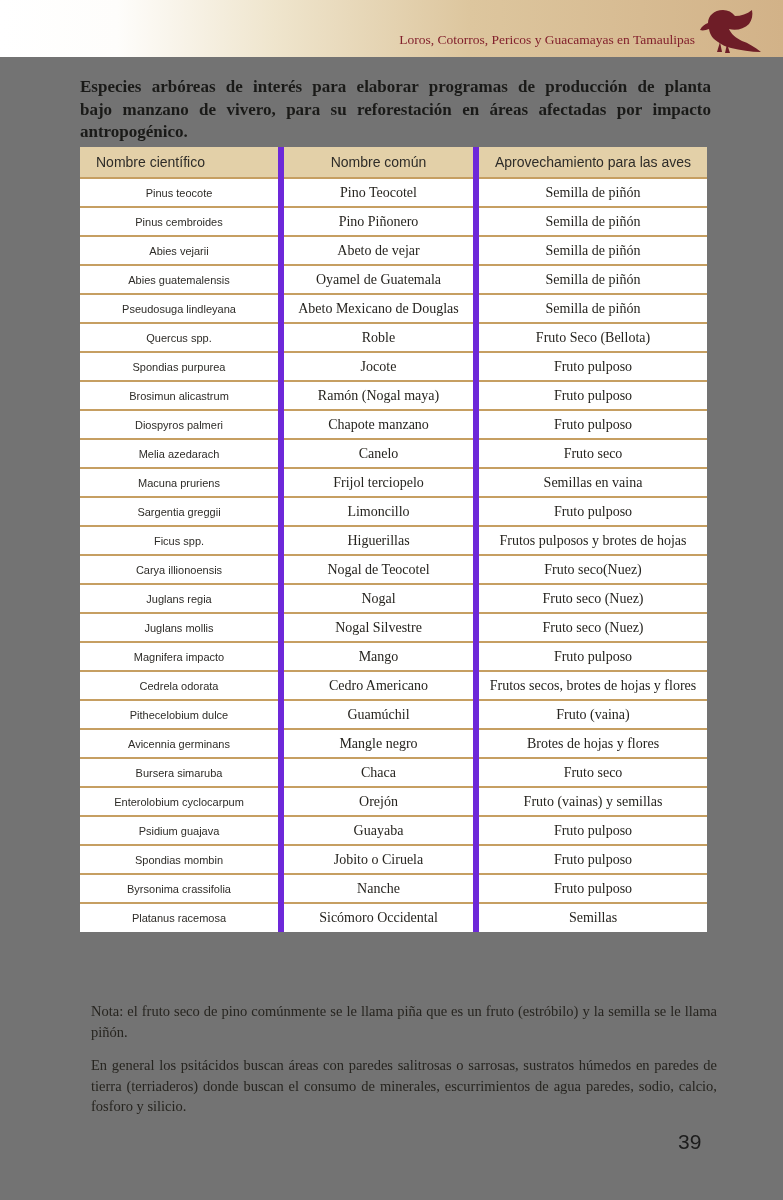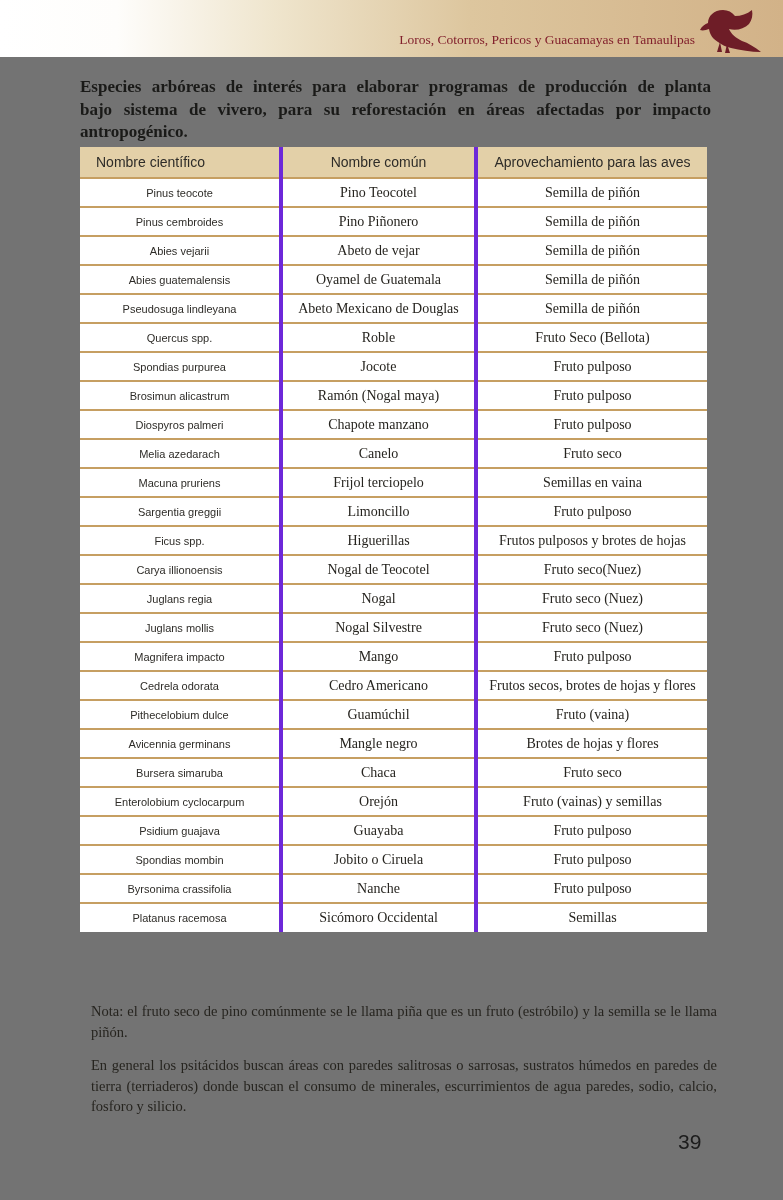--- a/index.html
+++ b/index.html
@@ -69,21 +69,21 @@
     background: #e3d0a8;
     font-family: "Liberation Sans", sans-serif;
     font-weight: normal;
     font-size: 14px;
     color: #2e2c28;
     text-align: center;
   }
   table.species th.c0 { width: 201px; text-align: left; padding-left: 16px; }
   table.species th.c1 { width: 195px; }
   table.species th.c2 { width: 231px; }
-  table.species th + th, table.species td + td { border-left: 4px solid #6d28d9; }
+  table.species th + th, table.species td + td { border-left: 6px solid #6d28d9; }
   table.species td {
     height: 29px;
     border-top: 2px solid #c69f62;
     text-align: center;
     background: #ffffff;
   }
   table.species td.c0 {
     font-family: "Liberation Sans", sans-serif;
     font-size: 11px;
     color: #2e2c28;
@@ -140,21 +140,21 @@
                    C53 13 54 8 53 3
                    C48 7 42 9 36 9
                    C33 5 29 3 24 3 Z"></path>
           <path d="M21 35 L18 45 L23 45 Z"></path>
           <path d="M28 37 L26 46 L31 46 Z"></path>
         </g>
       </svg>
     </span>
   </header>
 
-  <p class="intro">Especies arbóreas de interés para elaborar programas de producción de planta bajo sistema de vivero, para su reforestación en áreas afectadas por impacto antropogénico.</p>
+  <p class="intro">Especies arbóreas de interés para elaborar programas de producción de planta bajo manzano de vivero, para su reforestación en áreas afectadas por impacto antropogénico.</p>
 
   <table class="species">
     <thead>
       <tr>
           <th class="c0">Nombre científico</th>
           <th class="c1">Nombre común</th>
           <th class="c2">Aprovechamiento para las aves</th>
         </tr>
     </thead>
     <tbody>

